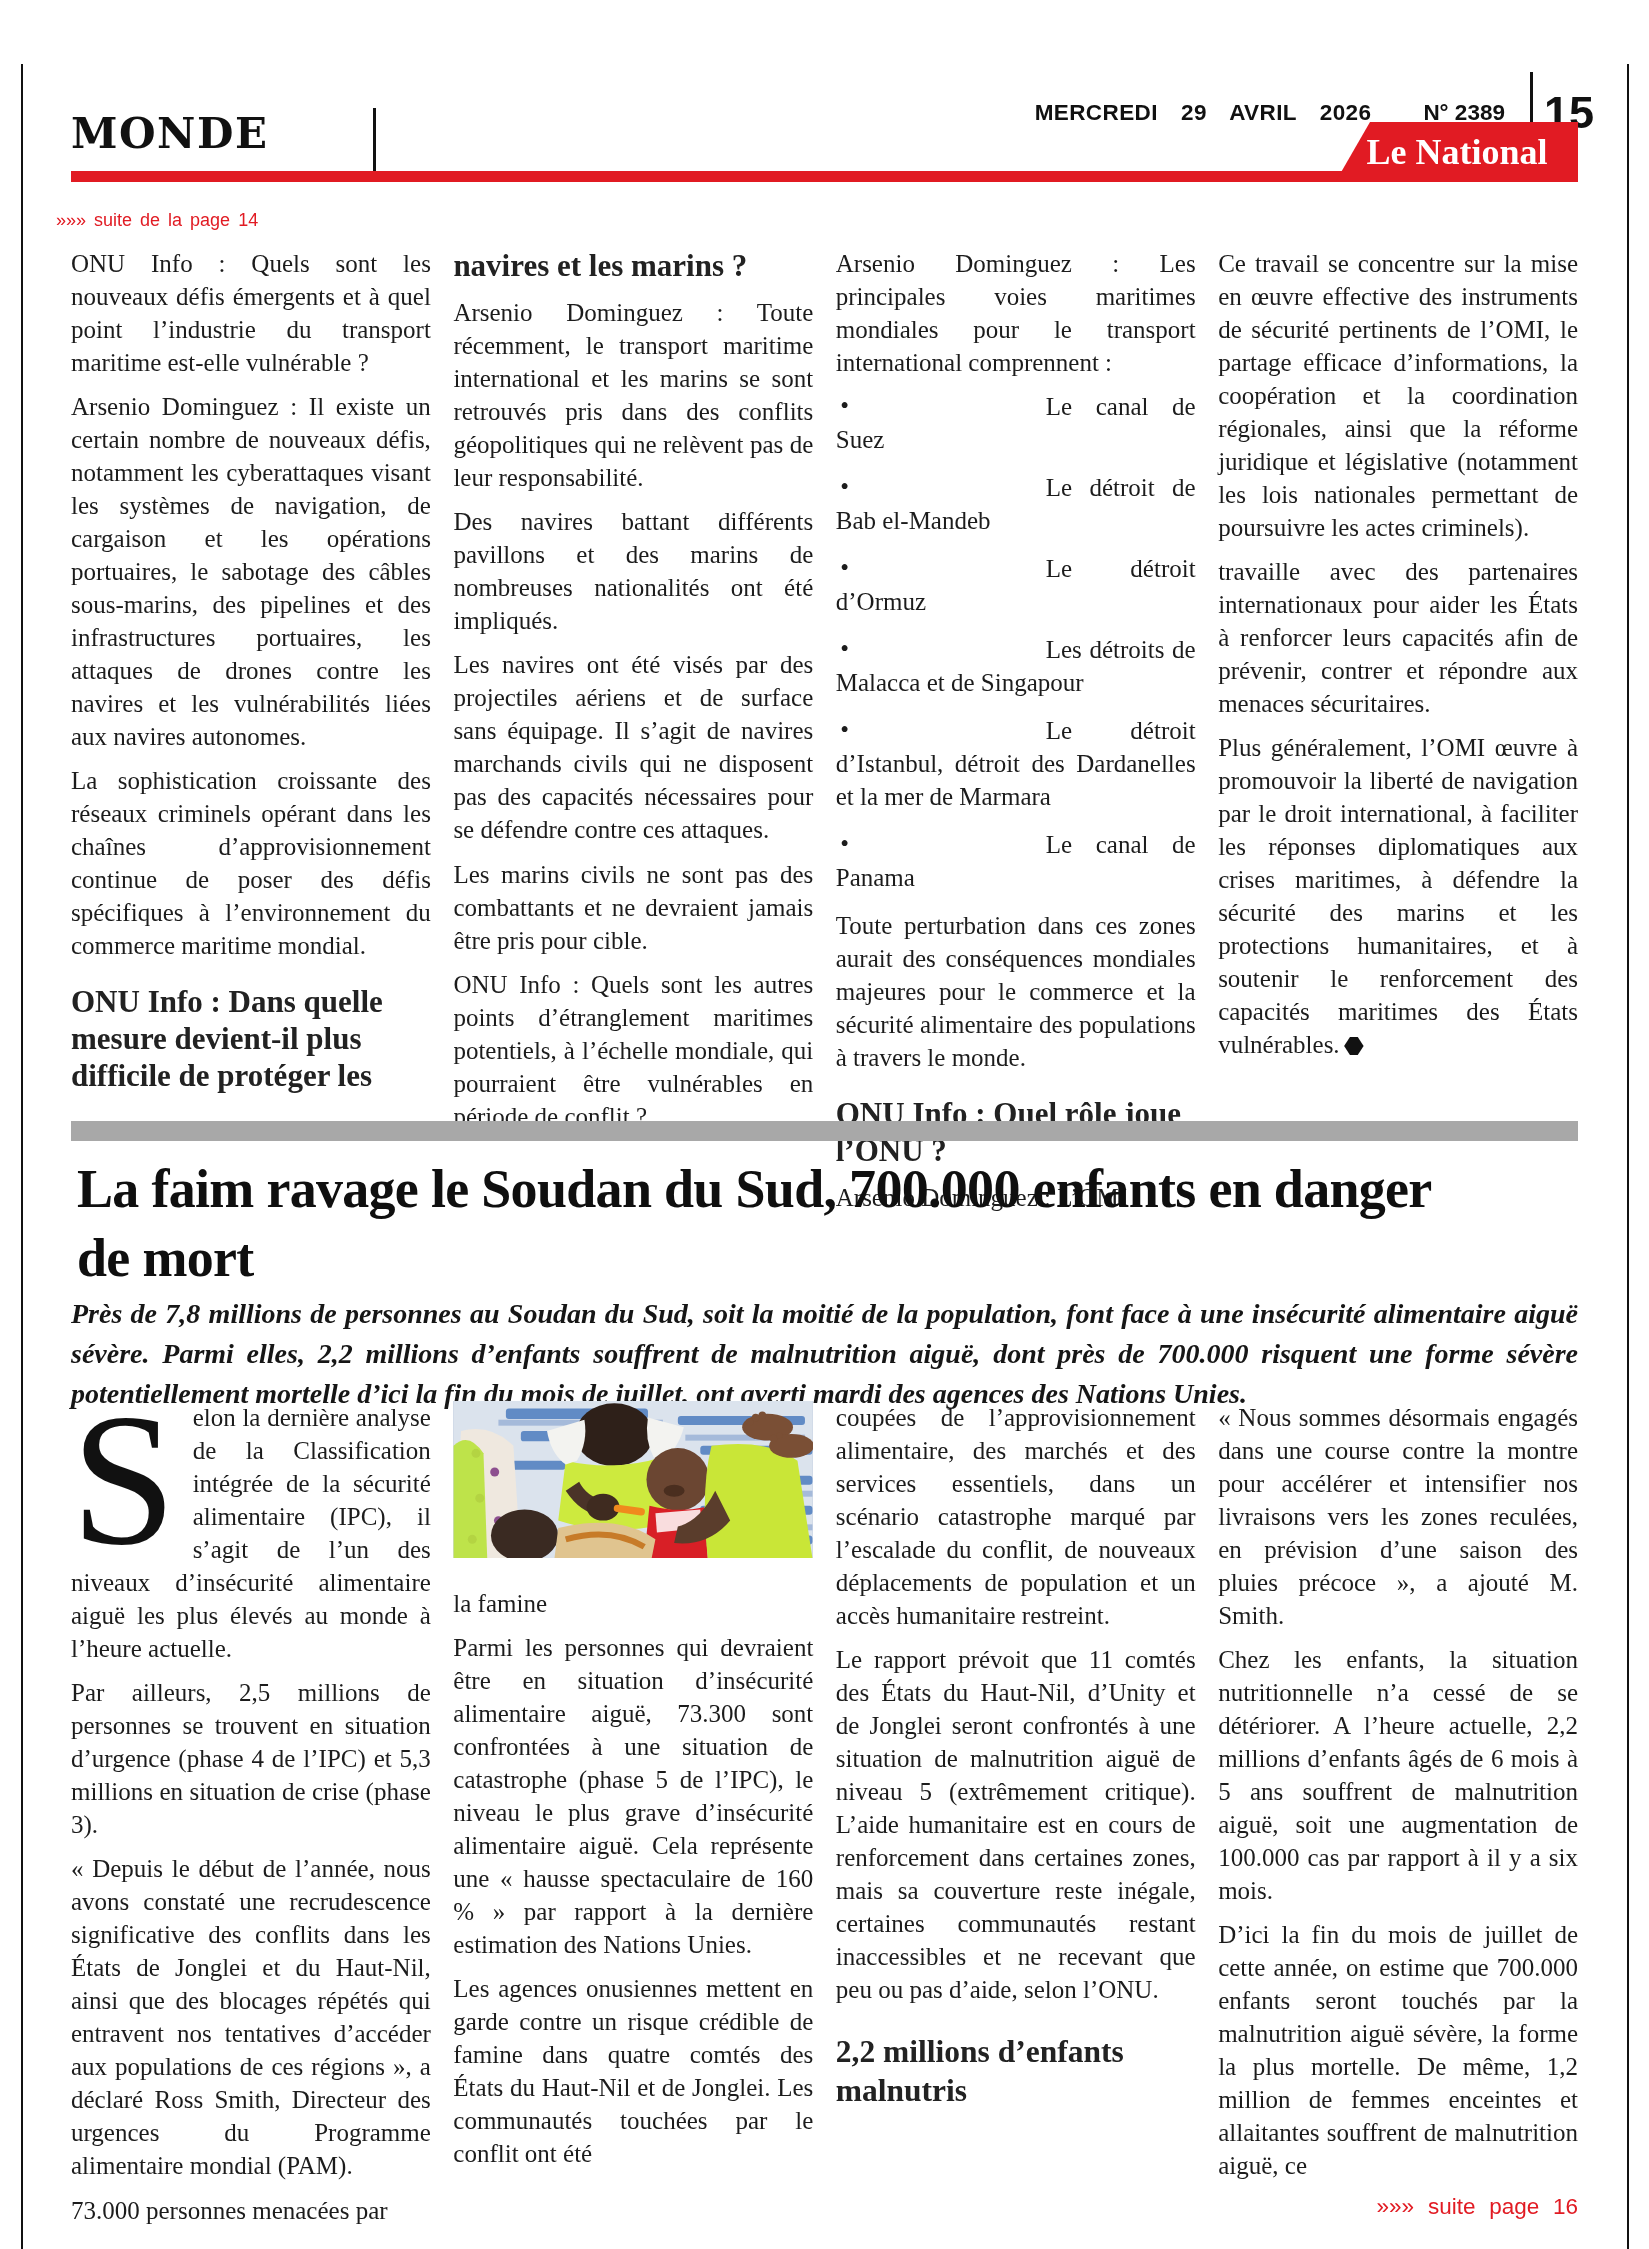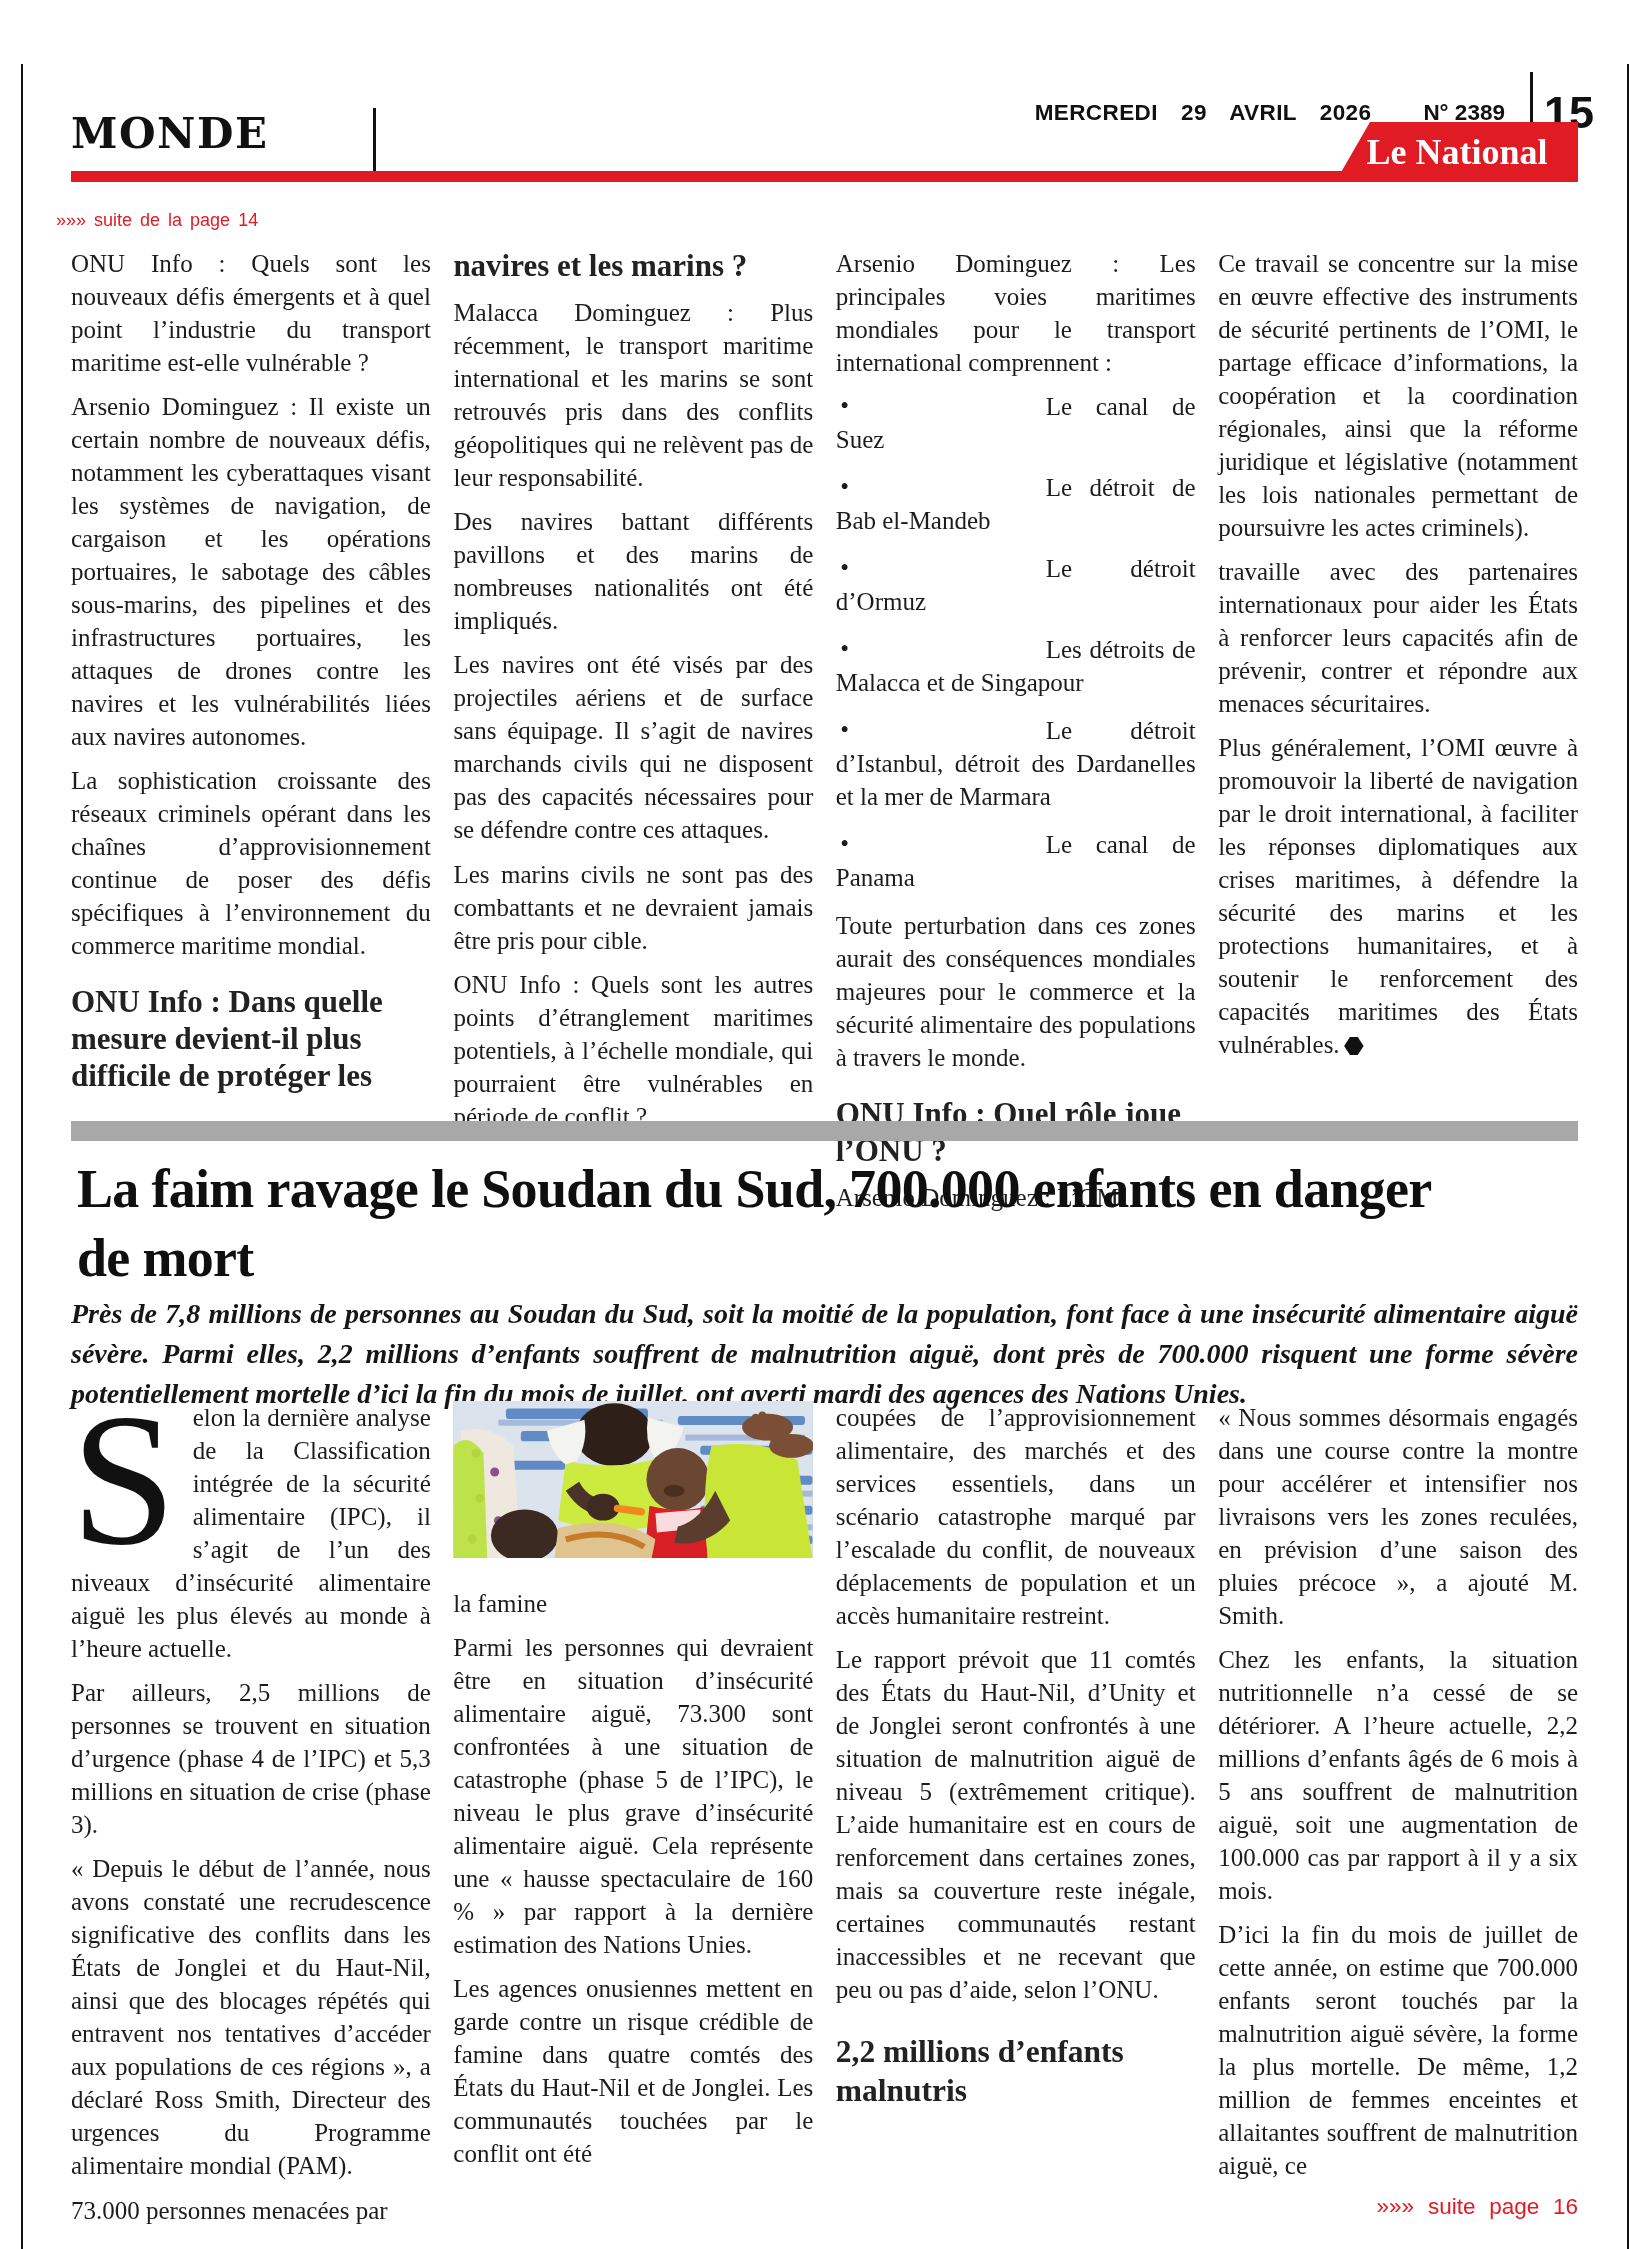--- a/index.html
+++ b/index.html
@@ -80,21 +80,21 @@
 
   <section class="cols a1">
     <div class="col">
       <p class="body">ONU Info : Quels sont les nouveaux défis émergents et à quel point l’industrie du transport maritime est-elle vulnérable ?</p>
       <p class="body">Arsenio Dominguez : Il existe un certain nombre de nouveaux défis, notamment les cyberattaques visant les systèmes de navigation, de cargaison et les opérations portuaires, le sabotage des câbles sous-marins, des pipelines et des infrastructures portuaires, les attaques de drones contre les navires et les vulnérabilités liées aux navires autonomes.</p>
       <p class="body">La sophistication croissante des réseaux criminels opérant dans les chaînes d’approvisionnement continue de poser des défis spécifiques à l’environnement du commerce maritime mondial.</p>
       <h3 class="crosshead">ONU Info : Dans quelle mesure devient-il plus difficile de protéger les</h3>
     </div>
     <div class="col">
       <h3 class="crosshead first">navires et les marins ?</h3>
-      <p class="body">Malacca Dominguez : Plus récemment, le transport maritime international et les marins se sont retrouvés pris dans des conflits géopolitiques qui ne relèvent pas de leur responsabilité.</p>
+      <p class="body">Arsenio Dominguez : Toute récemment, le transport maritime international et les marins se sont retrouvés pris dans des conflits géopolitiques qui ne relèvent pas de leur responsabilité.</p>
       <p class="body">Des navires battant différents pavillons et des marins de nombreuses nationalités ont été impliqués.</p>
       <p class="body">Les navires ont été visés par des projectiles aériens et de surface sans équipage. Il s’agit de navires marchands civils qui ne disposent pas des capacités nécessaires pour se défendre contre ces attaques.</p>
       <p class="body">Les marins civils ne sont pas des combattants et ne devraient jamais être pris pour cible.</p>
       <p class="body">ONU Info : Quels sont les autres points d’étranglement maritimes potentiels, à l’échelle mondiale, qui pourraient être vulnérables en période de conflit ?</p>
     </div>
     <div class="col">
       <p class="body">Arsenio Dominguez : Les principales voies maritimes mondiales pour le transport international comprennent :</p>
       <ul class="routes">
         <li><span class="b">•</span><span>Le canal de Suez</span></li>
         <li><span class="b">•</span><span>Le détroit de Bab el-Mandeb</span></li>

